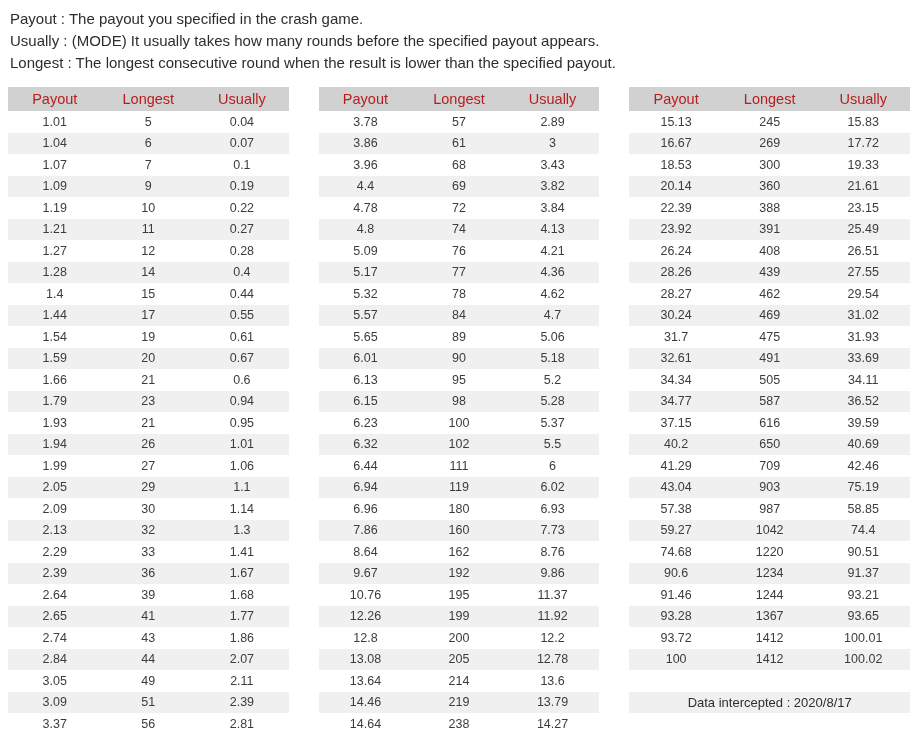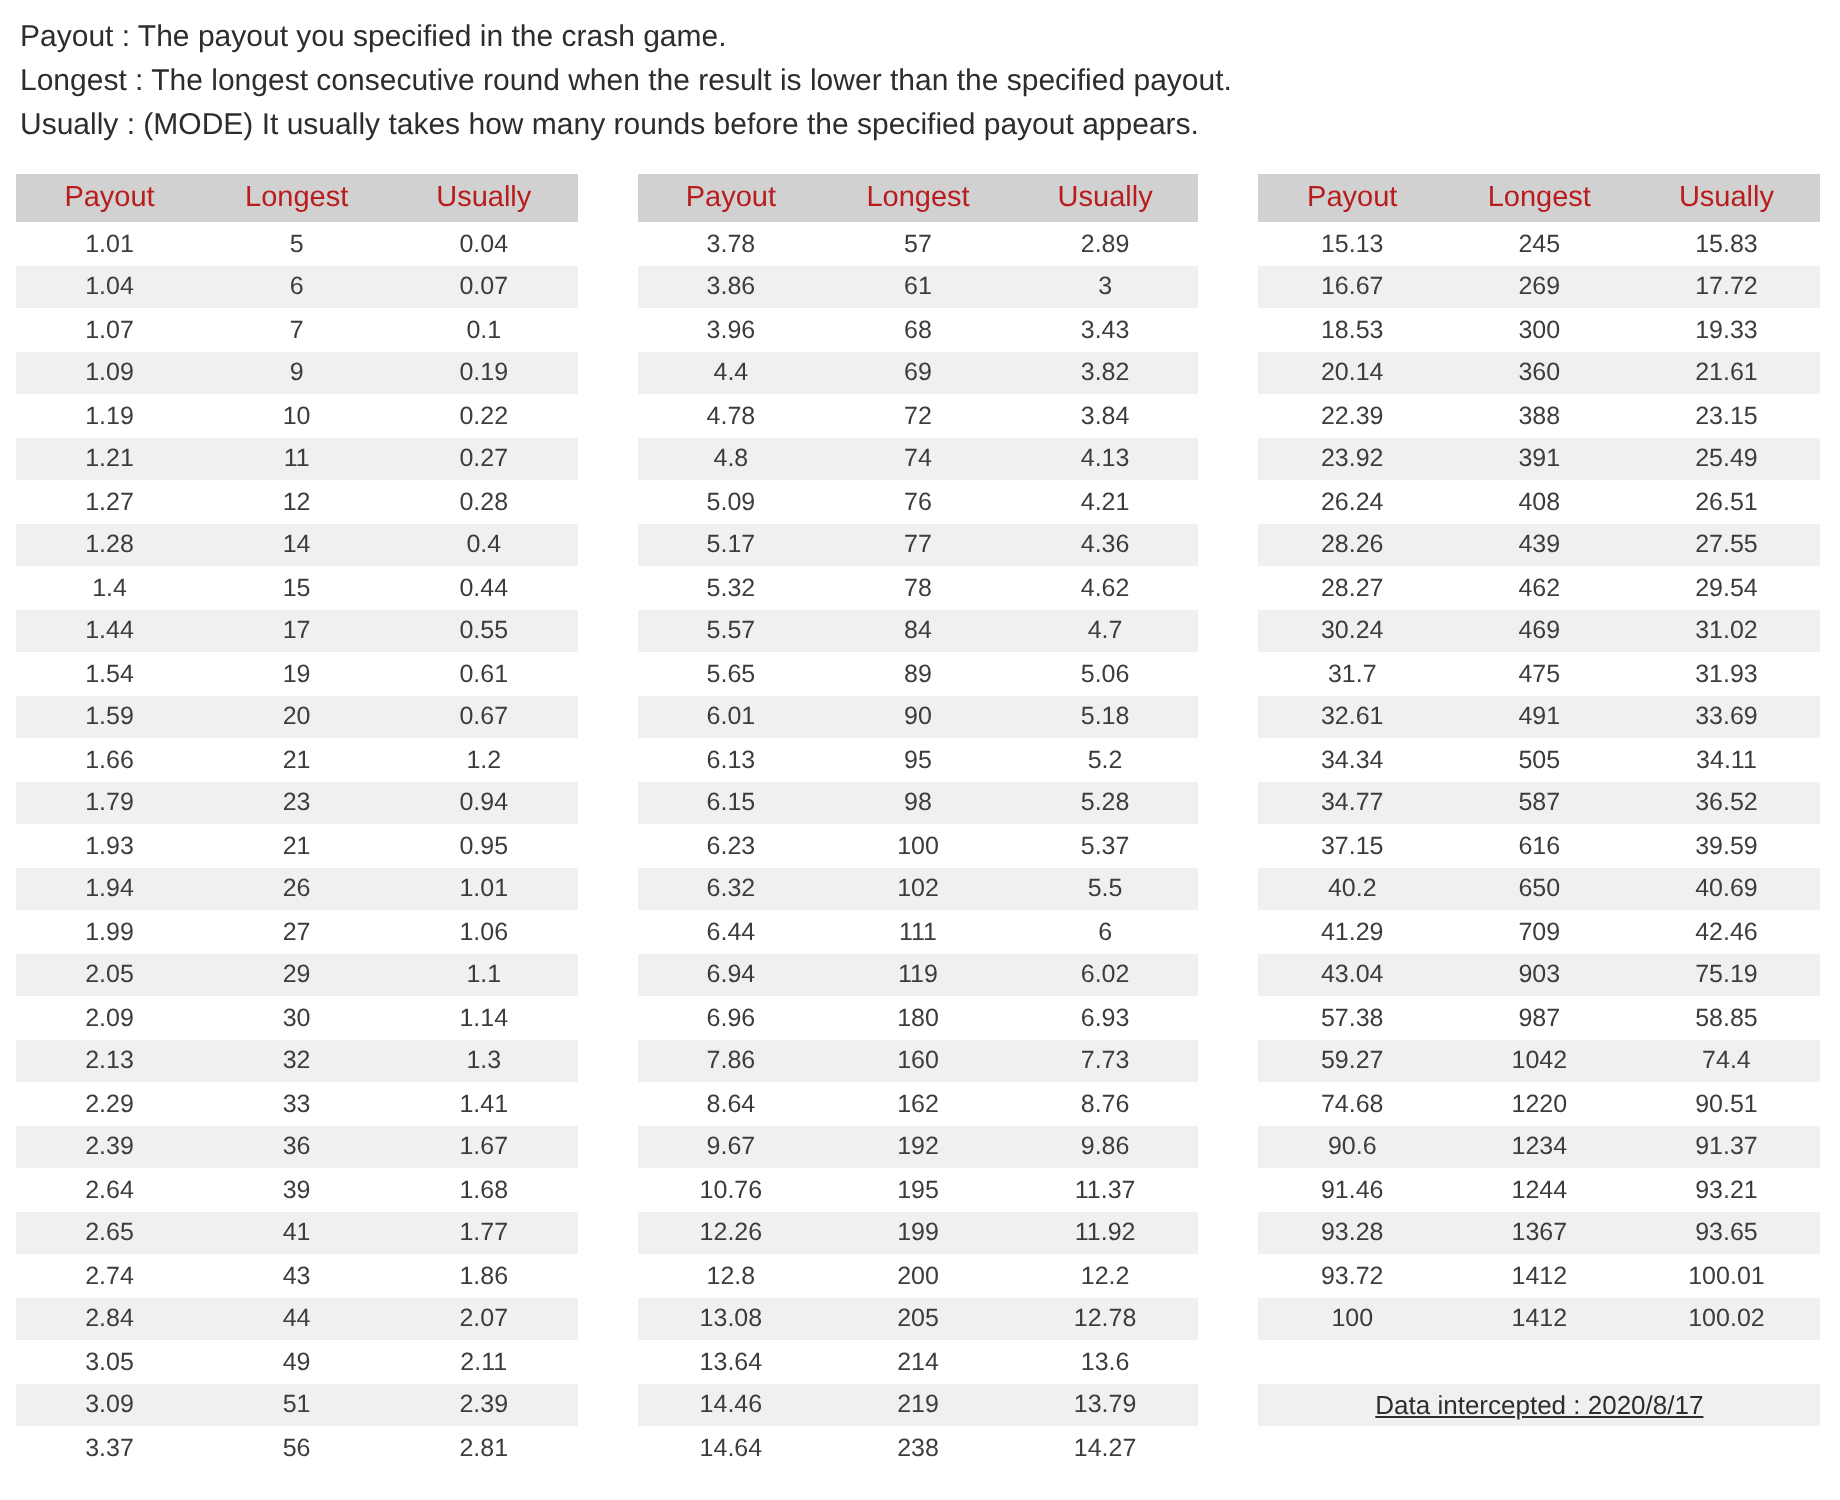--- a/index.html
+++ b/index.html
@@ -40,29 +40,29 @@
   }
   tbody td {
     font-size: 12.5px;
     height: 21.5px;
     text-align: center;
     color: #3c3c3c;
     padding: 0;
     white-space: nowrap;
   }
   tbody tr:nth-child(even) { background: #f0f0f0; }
-  td.footer-cell { font-size: 13px; color: #2d2d2d; text-decoration: underline; }
+  td.footer-cell { font-size: 13px; color: #2d2d2d; }
 </style>
 </head>
 <body>
 
 <div class="description">
   <div>Payout : The payout you specified in the crash game.</div>
+  <div>Usually : (MODE) It usually takes how many rounds before the specified payout appears.</div>
   <div>Longest : The longest consecutive round when the result is lower than the specified payout.</div>
-  <div>Usually : (MODE) It usually takes how many rounds before the specified payout appears.</div>
 </div>
 
 <div class="tables">
   <div class="table-wrap">
     <table>
       <thead>
           <tr>
             <th>Payout</th>
             <th>Longest</th>
             <th>Usually</th>
@@ -125,21 +125,21 @@
             <td>0.61</td>
           </tr>
           <tr>
             <td>1.59</td>
             <td>20</td>
             <td>0.67</td>
           </tr>
           <tr>
             <td>1.66</td>
             <td>21</td>
-            <td>1.2</td>
+            <td>0.6</td>
           </tr>
           <tr>
             <td>1.79</td>
             <td>23</td>
             <td>0.94</td>
           </tr>
           <tr>
             <td>1.93</td>
             <td>21</td>
             <td>0.95</td>

